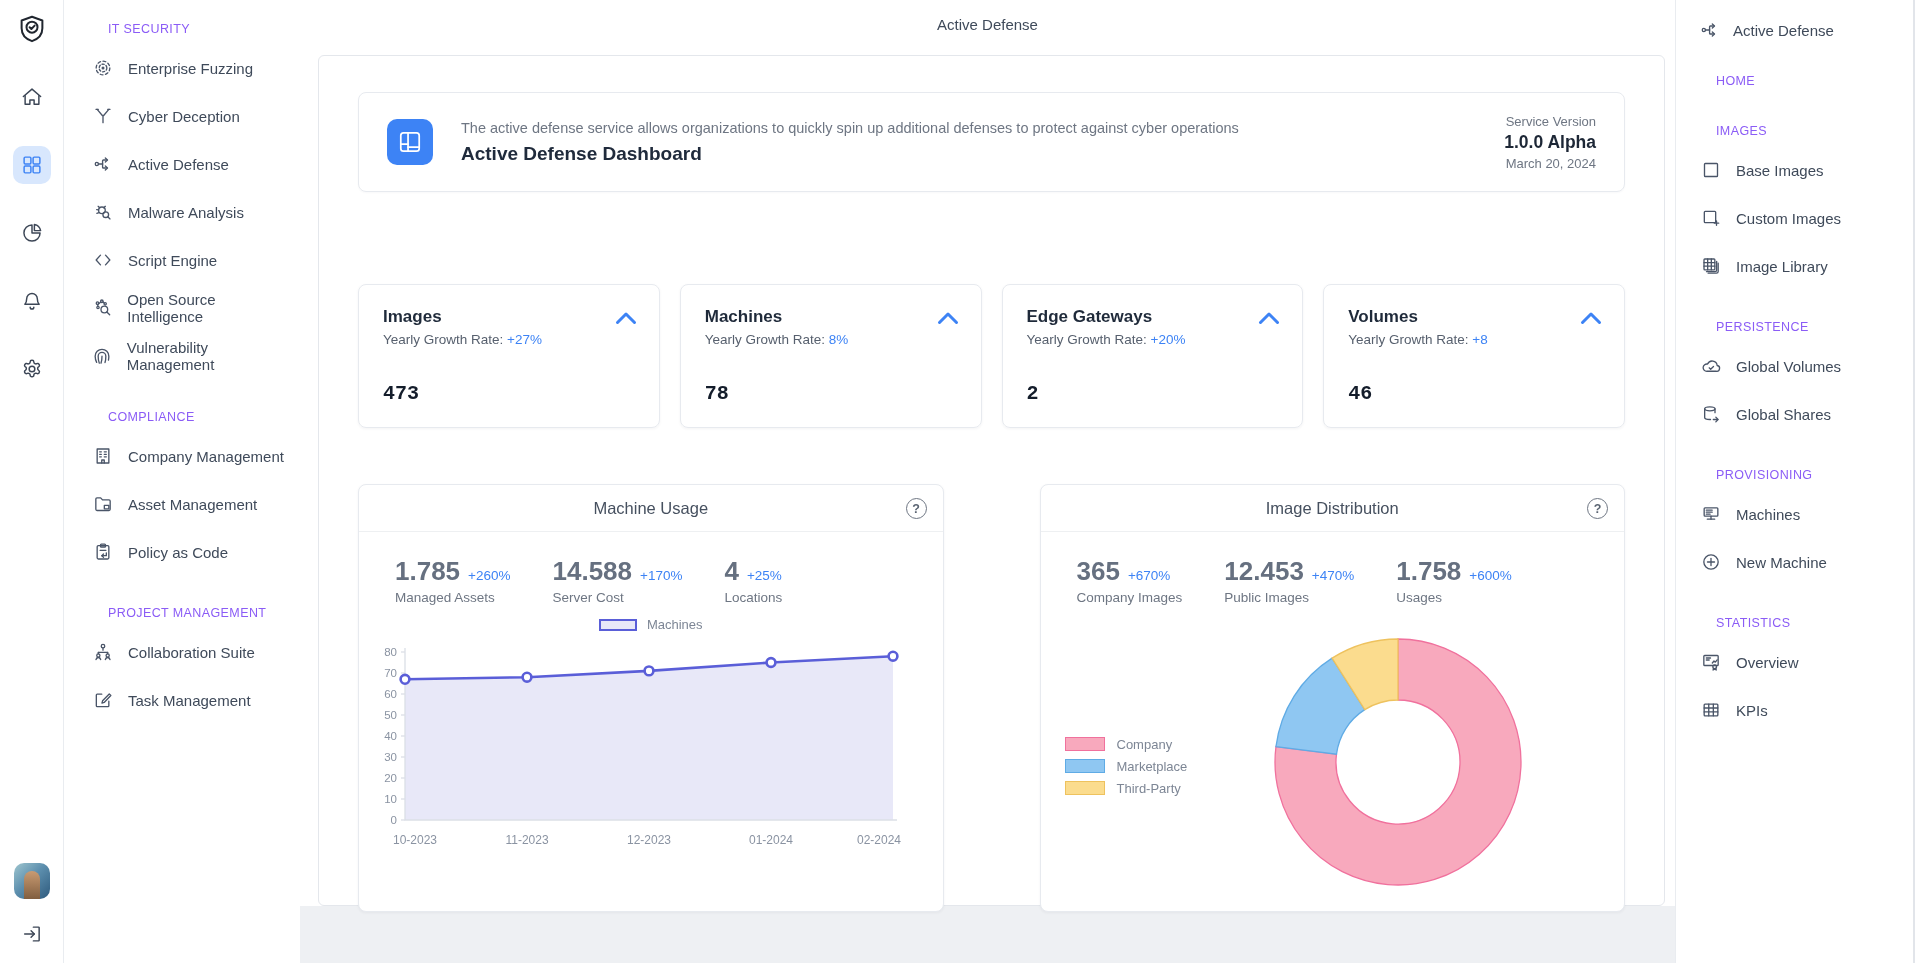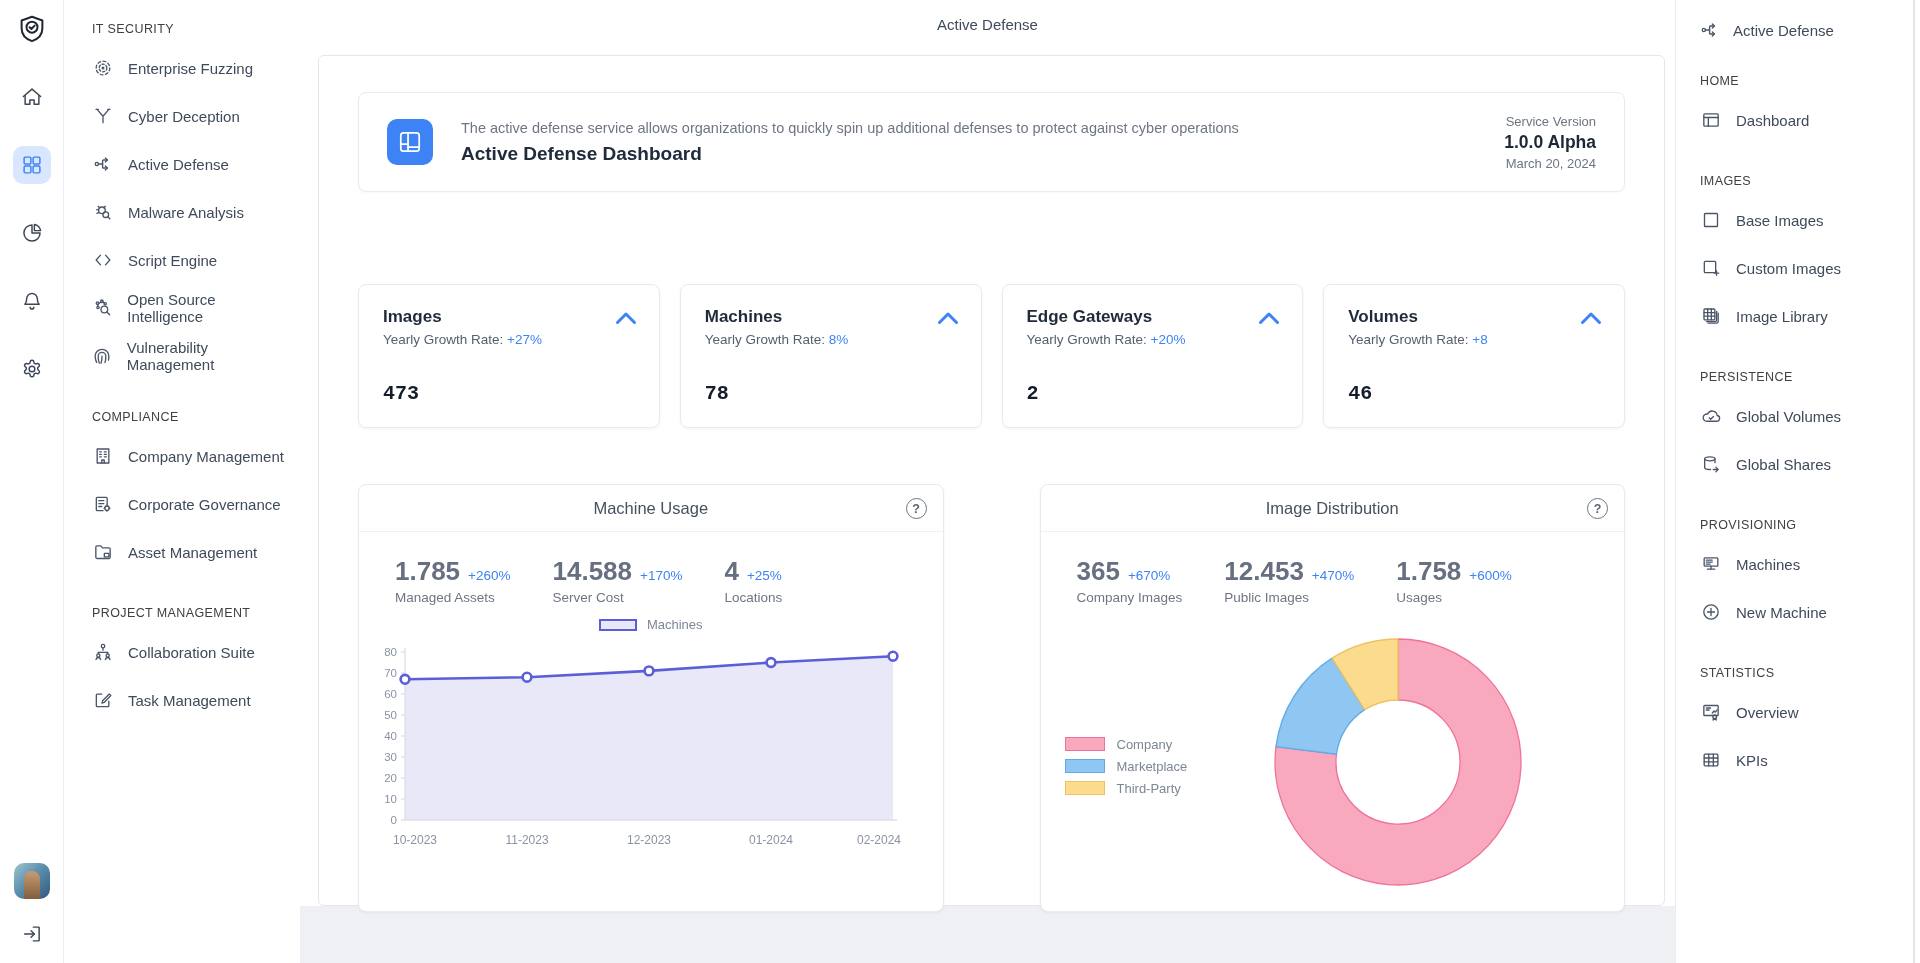--- a/index.html
+++ b/index.html
@@ -21,21 +21,21 @@
   .rail-spacer{flex:1;}
   .avatar{width:36px;height:36px;border-radius:10px;margin-bottom:16px;
           background:linear-gradient(135deg,#9fc6cf 0%,#5d8fae 45%,#2e5a7d 100%);
           position:relative;overflow:hidden;}
   .avatar::after{content:"";position:absolute;left:10px;top:8px;width:16px;height:30px;border-radius:8px 8px 0 0;
           background:linear-gradient(180deg,#c99b72,#7c5a3c);}
   .rail svg{display:block;}
 
   
   .sidebar{width:236px;flex:none;box-sizing:border-box;padding:16px 10px 0 28px;}
-  .sec-header{font-size:12.5px;letter-spacing:.4px;color:#404040;margin:0 0 2px;height:26px;display:flex;align-items:center;}
+  .sec-header{font-size:12.5px;letter-spacing:.4px;color:#8b5cf6;margin:0 16px 2px;height:26px;display:flex;align-items:center;}
   .sec-header.gap{margin-top:24px;}
   .side-item{height:48px;display:flex;align-items:center;gap:14px;cursor:pointer;color:#3f4a5a;}
   .side-item .lbl{font-size:15px;}
   .side-item .ic{color:#4a5568;display:flex;width:22px;justify-content:center;}
 
   
   .main{flex:1;min-width:0;display:flex;flex-direction:column;}
   .topbar{height:48px;flex:none;display:flex;align-items:center;justify-content:center;
           font-size:15px;color:#3f4a5a;}
   .content{flex:1;padding:7px 10px 0 18px;
@@ -265,36 +265,37 @@
             <rect x="5" y="3.6" width="14" height="16.8"></rect>
             <path d="M8 7h2M8 10h2M8 13h2M13.5 7h2.5M13.5 10h2.5M13.5 13h2.5"></path>
             <path d="M10.5 20.4v-3.6h3v3.6"></path>
           </svg>
         </span>
         <span class="lbl">Company Management</span>
       </div>
       <div class="side-item">
         <span class="ic">
           <svg width="20" height="20" viewBox="0 0 24 24" fill="none" stroke="currentColor" stroke-width="1.6" stroke-linecap="round" stroke-linejoin="round">
-            <path d="M17 13V5a1 1 0 0 0-1-1H5a1 1 0 0 0-1 1v14a1 1 0 0 0 1 1h7"></path>
-            <path d="M7 8h6M7 11.5h6M7 15h3.5"></path>
-            <circle cx="16.8" cy="17" r="2.6"></circle>
-            <path d="M16.8 13.4v1M16.8 19.6v1M13.3 17h1M19.3 17h1"></path>
-          </svg>
-        </span>
-        <span class="lbl">Corporate Governance</span>
-      </div>
-      <div class="side-item">
-        <span class="ic">
-          <svg width="20" height="20" viewBox="0 0 24 24" fill="none" stroke="currentColor" stroke-width="1.6" stroke-linecap="round" stroke-linejoin="round">
             <path d="M3.4 18.4V6a1.4 1.4 0 0 1 1.4-1.4h4.4L11.4 7h7.8A1.4 1.4 0 0 1 20.6 8.4v10a1.4 1.4 0 0 1-1.4 1.4H4.8a1.4 1.4 0 0 1-1.4-1.4z"></path>
             <rect x="13.6" y="13.6" width="5.4" height="4.2"></rect>
           </svg>
         </span>
         <span class="lbl">Asset Management</span>
+      </div>
+      <div class="side-item">
+        <span class="ic">
+          <svg width="20" height="20" viewBox="0 0 24 24" fill="none" stroke="currentColor" stroke-width="1.6" stroke-linecap="round" stroke-linejoin="round">
+            <rect x="5" y="4.4" width="14" height="16" rx="1.4"></rect>
+            <rect x="9" y="2.6" width="6" height="3.4" rx="1"></rect>
+            <path d="M8.5 10h7"></path>
+            <path d="M16 13v3.4h-5.4"></path>
+            <path d="M12.6 14.4l-2 2 2 2"></path>
+          </svg>
+        </span>
+        <span class="lbl">Policy as Code</span>
       </div>
       <div class="sec-header gap">PROJECT MANAGEMENT</div>
       <div class="side-item">
         <span class="ic">
           <svg width="20" height="20" viewBox="0 0 24 24" fill="none" stroke="currentColor" stroke-width="1.6" stroke-linecap="round" stroke-linejoin="round">
             <circle cx="12" cy="5" r="2.1"></circle>
             <path d="M12 7.2v2.6"></path>
             <path d="M6.4 12.4h11.2"></path>
             <path d="M6.4 12.4v1.8M17.6 12.4v1.8"></path>
             <circle cx="6.4" cy="16.2" r="1.9"></circle>
@@ -510,30 +511,20 @@
             <path d="M11.5 12V8.2a1 1 0 0 1 1-1h4.2"></path>
             <path d="M14.8 4.8l2.6 2.4-2.6 2.4"></path>
             <path d="M11.5 12v3.8a1 1 0 0 0 1 1h4.2"></path>
             <path d="M14.8 14.4l2.6 2.4-2.6 2.4"></path>
           </svg>
         </span>
       <span class="lbl">Active Defense</span>
     </div>
     <div id="rsSections">
         <div class="sec-header gap">HOME</div>
-        <div class="rs-item">
-          <span class="ic">
-            <svg width="20" height="20" viewBox="0 0 24 24" fill="none" stroke="currentColor" stroke-width="1.6" stroke-linecap="round" stroke-linejoin="round">
-              <rect x="3.4" y="4.6" width="17.2" height="14.8" rx="1.2"></rect>
-              <path d="M3.4 9h17.2"></path>
-              <path d="M8.8 9v10.4"></path>
-            </svg>
-          </span>
-          <span class="lbl">Dashboard</span>
-        </div>
         <div class="sec-header gap">IMAGES</div>
         <div class="rs-item">
           <span class="ic">
             <svg width="20" height="20" viewBox="0 0 24 24" fill="none" stroke="currentColor" stroke-width="1.6" stroke-linecap="round" stroke-linejoin="round">
               <rect x="4.2" y="4.2" width="15.6" height="15.6" rx="1"></rect>
             </svg>
           </span>
           <span class="lbl">Base Images</span>
         </div>
         <div class="rs-item">

